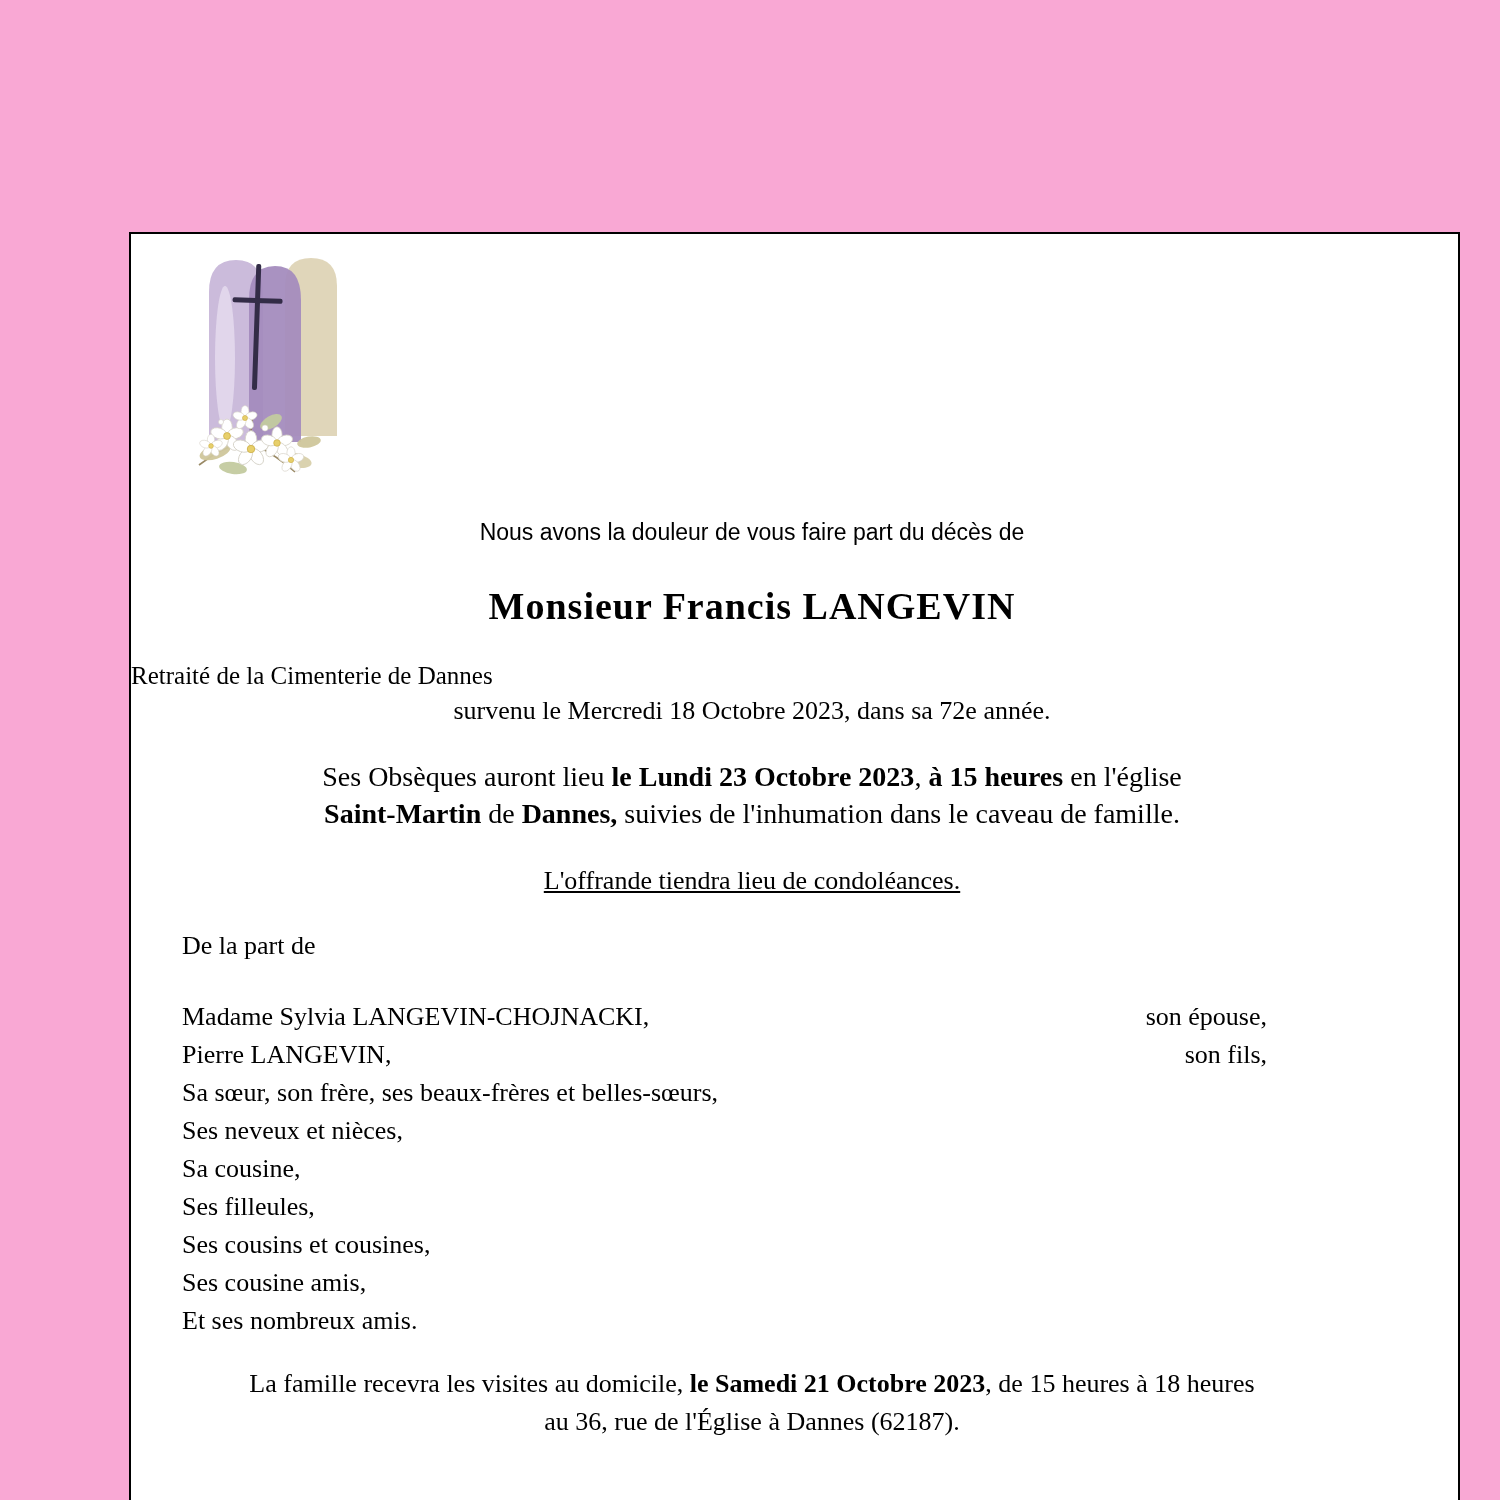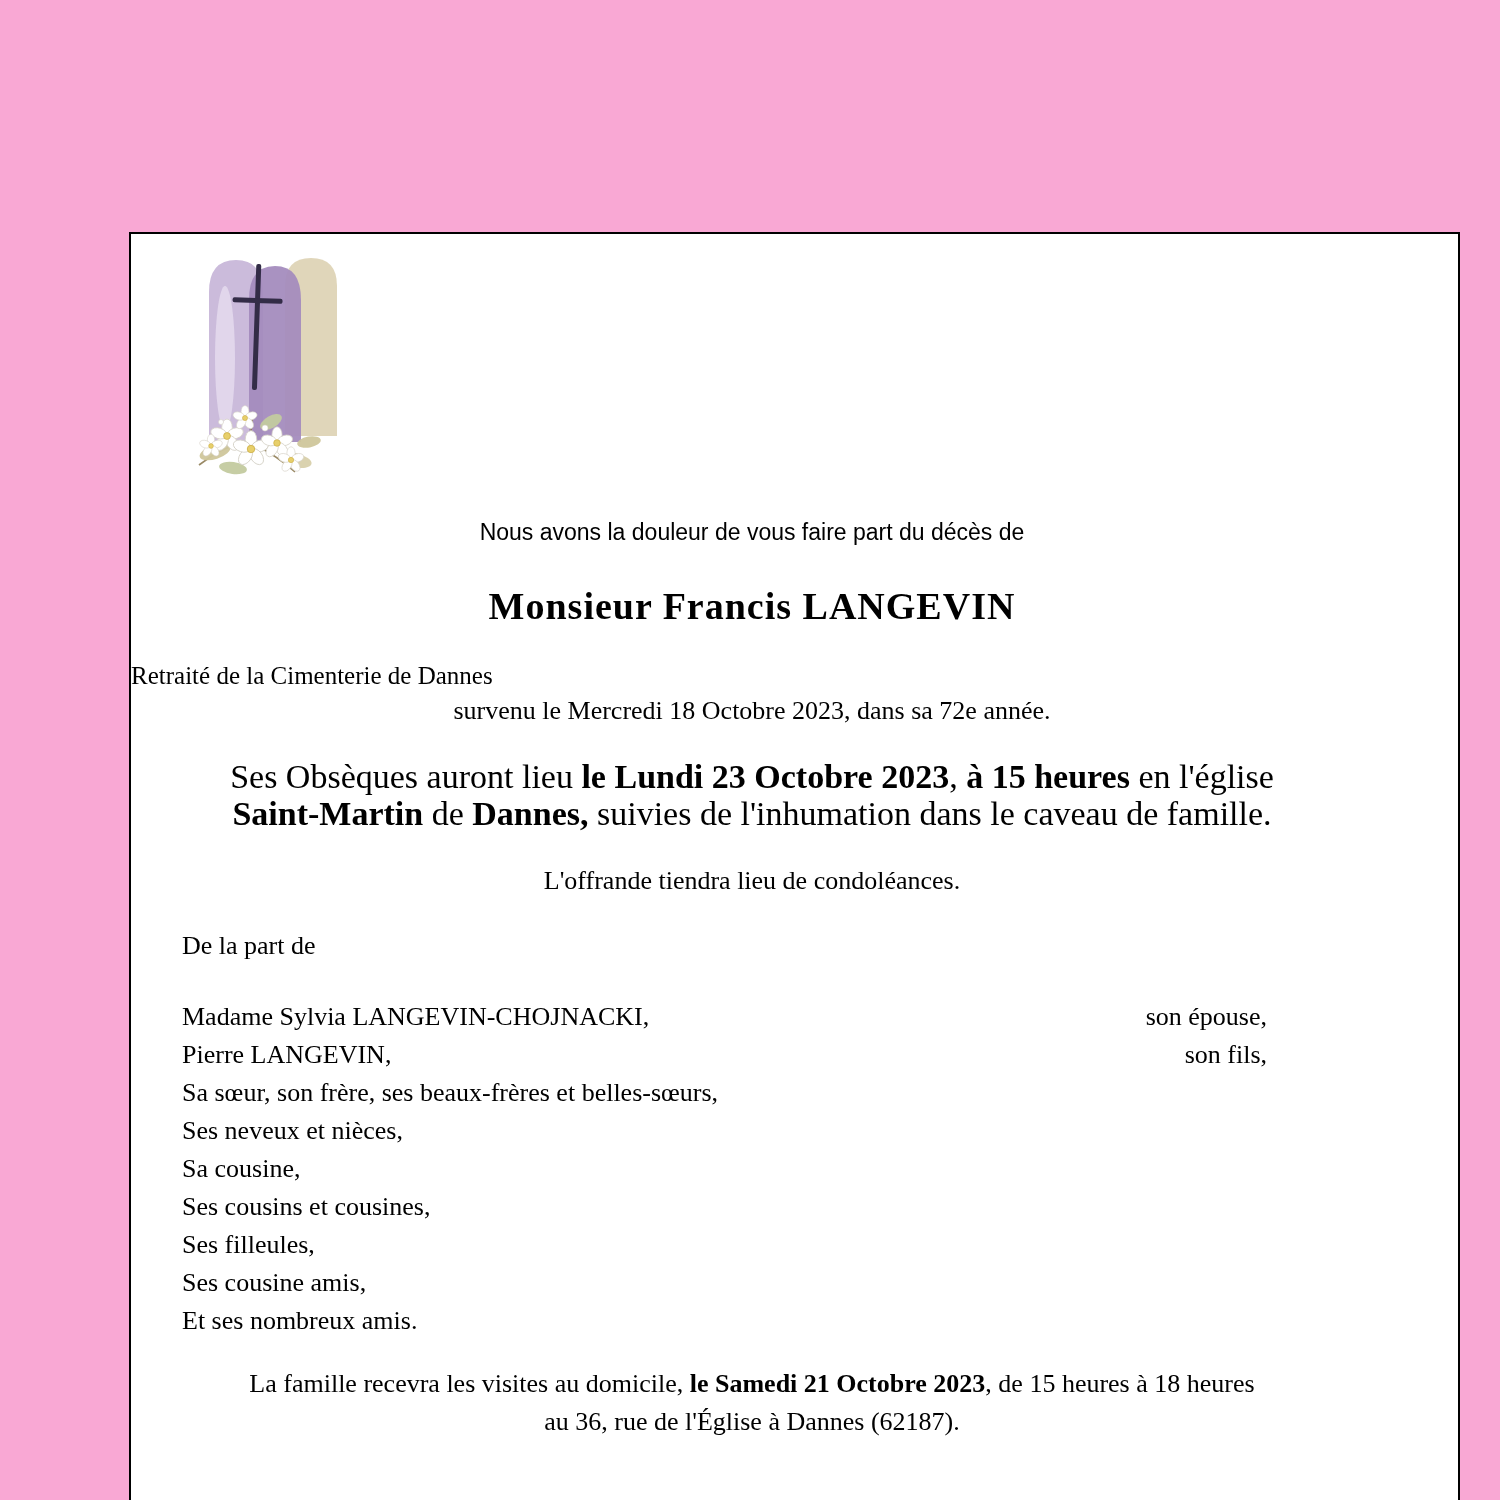--- a/index.html
+++ b/index.html
@@ -26,22 +26,22 @@
     font-family: "Liberation Sans", sans-serif;
     font-size: 23px; line-height: 32px;
   }
   .name {
     margin-top: 36px; text-align: center;
     font-size: 38px; font-weight: bold; letter-spacing: 1px;
     line-height: 44px;
   }
   .subtitle { margin-top: 31px; text-align: left; font-size: 25px; line-height: 34px; }
   .death    { text-align: center; font-size: 26px; line-height: 36px; }
-  .funeral  { margin-top: 29px; text-align: center; font-size: 34px; line-height: 37px; }
-  .offering { margin-top: 31px; text-align: center; font-size: 26px; line-height: 36px; }
+  .funeral  { margin-top: 29px; text-align: center; font-size: 28px; line-height: 37px; }
+  .offering { margin-top: 31px; text-align: center; font-size: 26px; line-height: 36px; text-decoration: underline; }
   .from     { margin: 29px 0 0 51px; font-size: 26px; font-weight: normal; line-height: 36px; }
   .family   { margin: 34px 0 0 51px; width: 1085px; font-size: 26px; }
   .family-row { display: flex; justify-content: space-between; line-height: 38px; }
   .visits   { margin-top: 25px; text-align: center; font-size: 26px; line-height: 38px; }
   b { font-weight: bold; }
 </style>
 </head>
 <body>
 
 <div class="canvas">
@@ -130,25 +130,25 @@
         </div>
         <div class="family-row">
           <span>Ses neveux et nièces,</span>
           <span></span>
         </div>
         <div class="family-row">
           <span>Sa cousine,</span>
           <span></span>
         </div>
         <div class="family-row">
-          <span>Ses cousins et cousines,</span>
+          <span>Ses filleules,</span>
           <span></span>
         </div>
         <div class="family-row">
-          <span>Ses filleules,</span>
+          <span>Ses cousins et cousines,</span>
           <span></span>
         </div>
         <div class="family-row">
           <span>Ses cousine amis,</span>
           <span></span>
         </div>
         <div class="family-row">
           <span>Et ses nombreux amis.</span>
           <span></span>
         </div>

